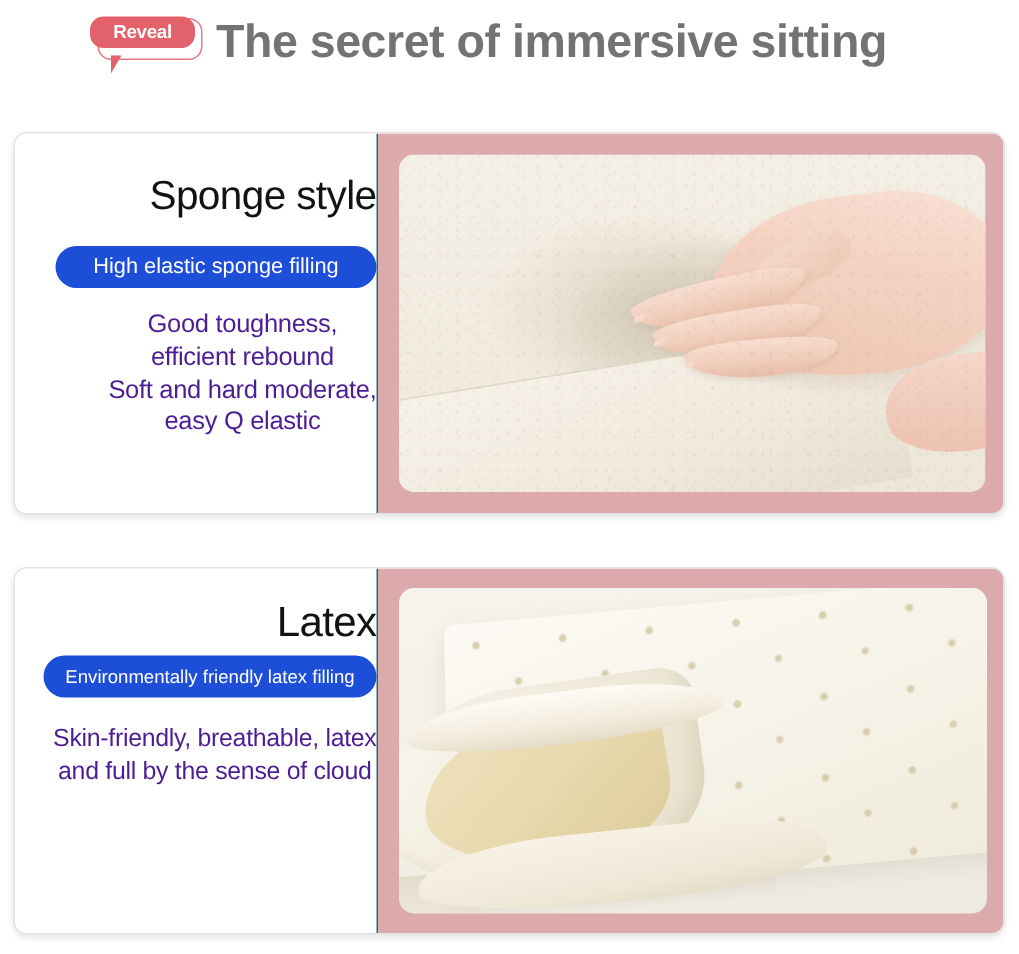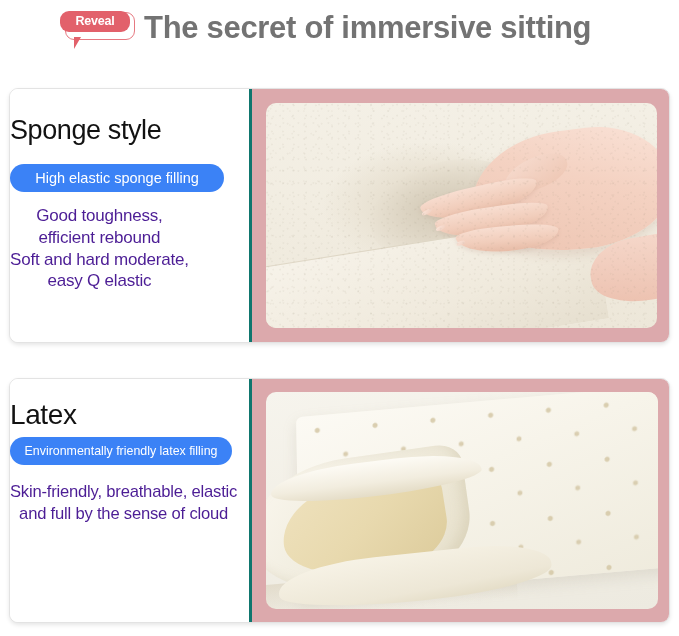--- a/index.html
+++ b/index.html
@@ -101,41 +101,41 @@
     overflow: hidden;
   }
   .card-1 { top: 88px;  height: 255px; }
   .card-2 { top: 378px; height: 245px; }
 
   .text-pane {
     width: 242px;
     flex: none;
     box-sizing: border-box;
     background: #ffffff;
-    border-right: 3px solid #0f766e;
+    border-right: 1px solid #0f766e;
     display: flex;
     flex-direction: column;
-    align-items: flex-start;
+    align-items: flex-end;
     position: relative;
   }
   .card-1 .text-pane { padding-top: 28px; }
   .card-2 .text-pane { padding-top: 22px; }
 
   .pane-title {
     color: #121212;
     font-size: 27px;
     font-weight: normal;
     line-height: 1;
     letter-spacing: -0.4px;
     white-space: nowrap;
   }
   .card-2 .pane-title { font-size: 28px; }
 
   .pill {
-    background: #3b82f6;
+    background: #1d4ed8;
     color: #ffffff;
     border-radius: 999px;
     display: flex;
     align-items: center;
     justify-content: center;
     box-sizing: border-box;
     white-space: nowrap;
   }
   .pill-1 {
     margin-top: 20px;
@@ -406,21 +406,21 @@
         <div class="wrist"></div>
       </div>
     </div>
   </div>
 </div>
 
 <div class="card card-2">
   <div class="text-pane">
     <div class="pane-title">Latex</div>
     <div class="pill pill-2">Environmentally friendly latex filling</div>
-    <div class="pane-body">Skin-friendly, breathable, elastic
+    <div class="pane-body">Skin-friendly, breathable, latex
 and full by the sense of cloud</div>
   </div>
   <div class="photo-frame">
     <div class="photo latex-photo">
       <div class="latex-shadow"></div>
       <div class="latex-sheet">
         <div class="holes"></div>
         <div class="holes-b"></div>
       </div>
       <div class="latex-curl"></div>

